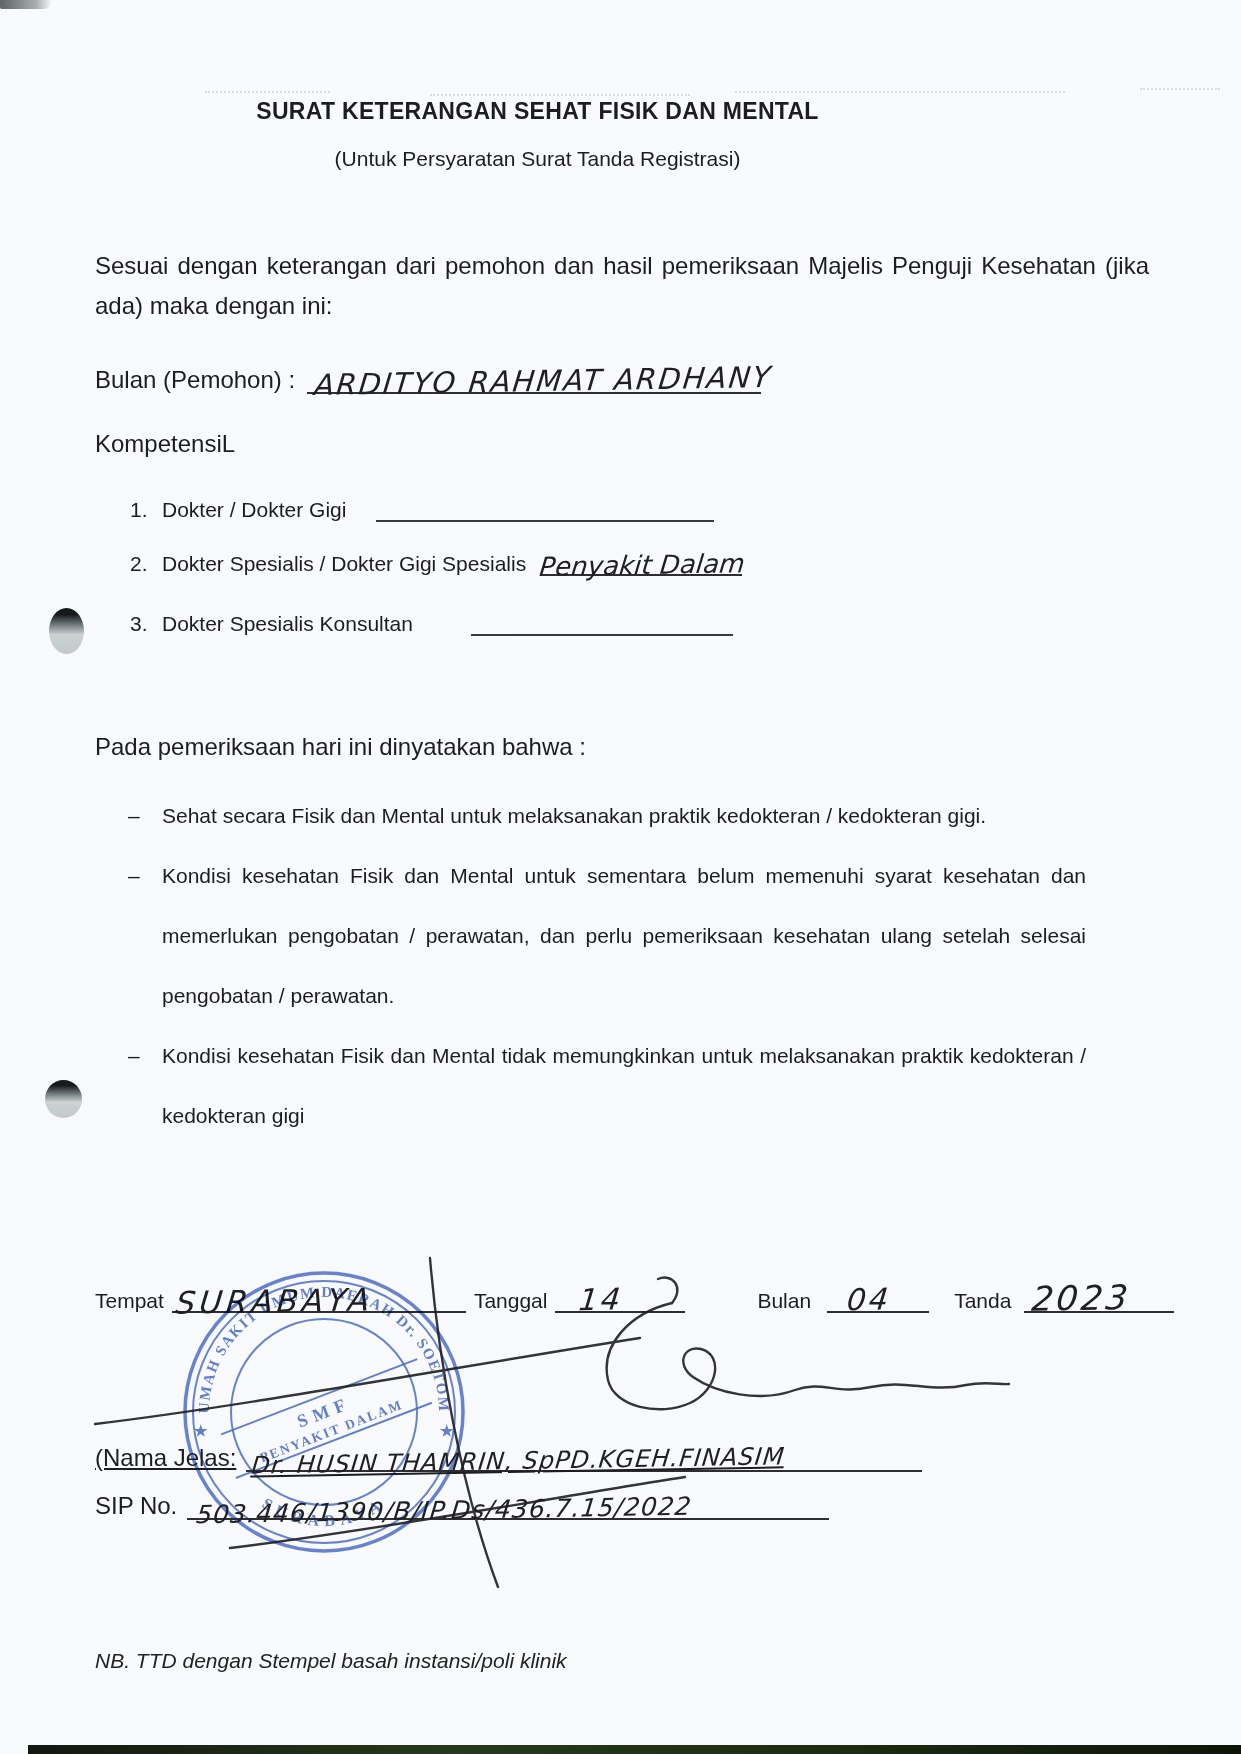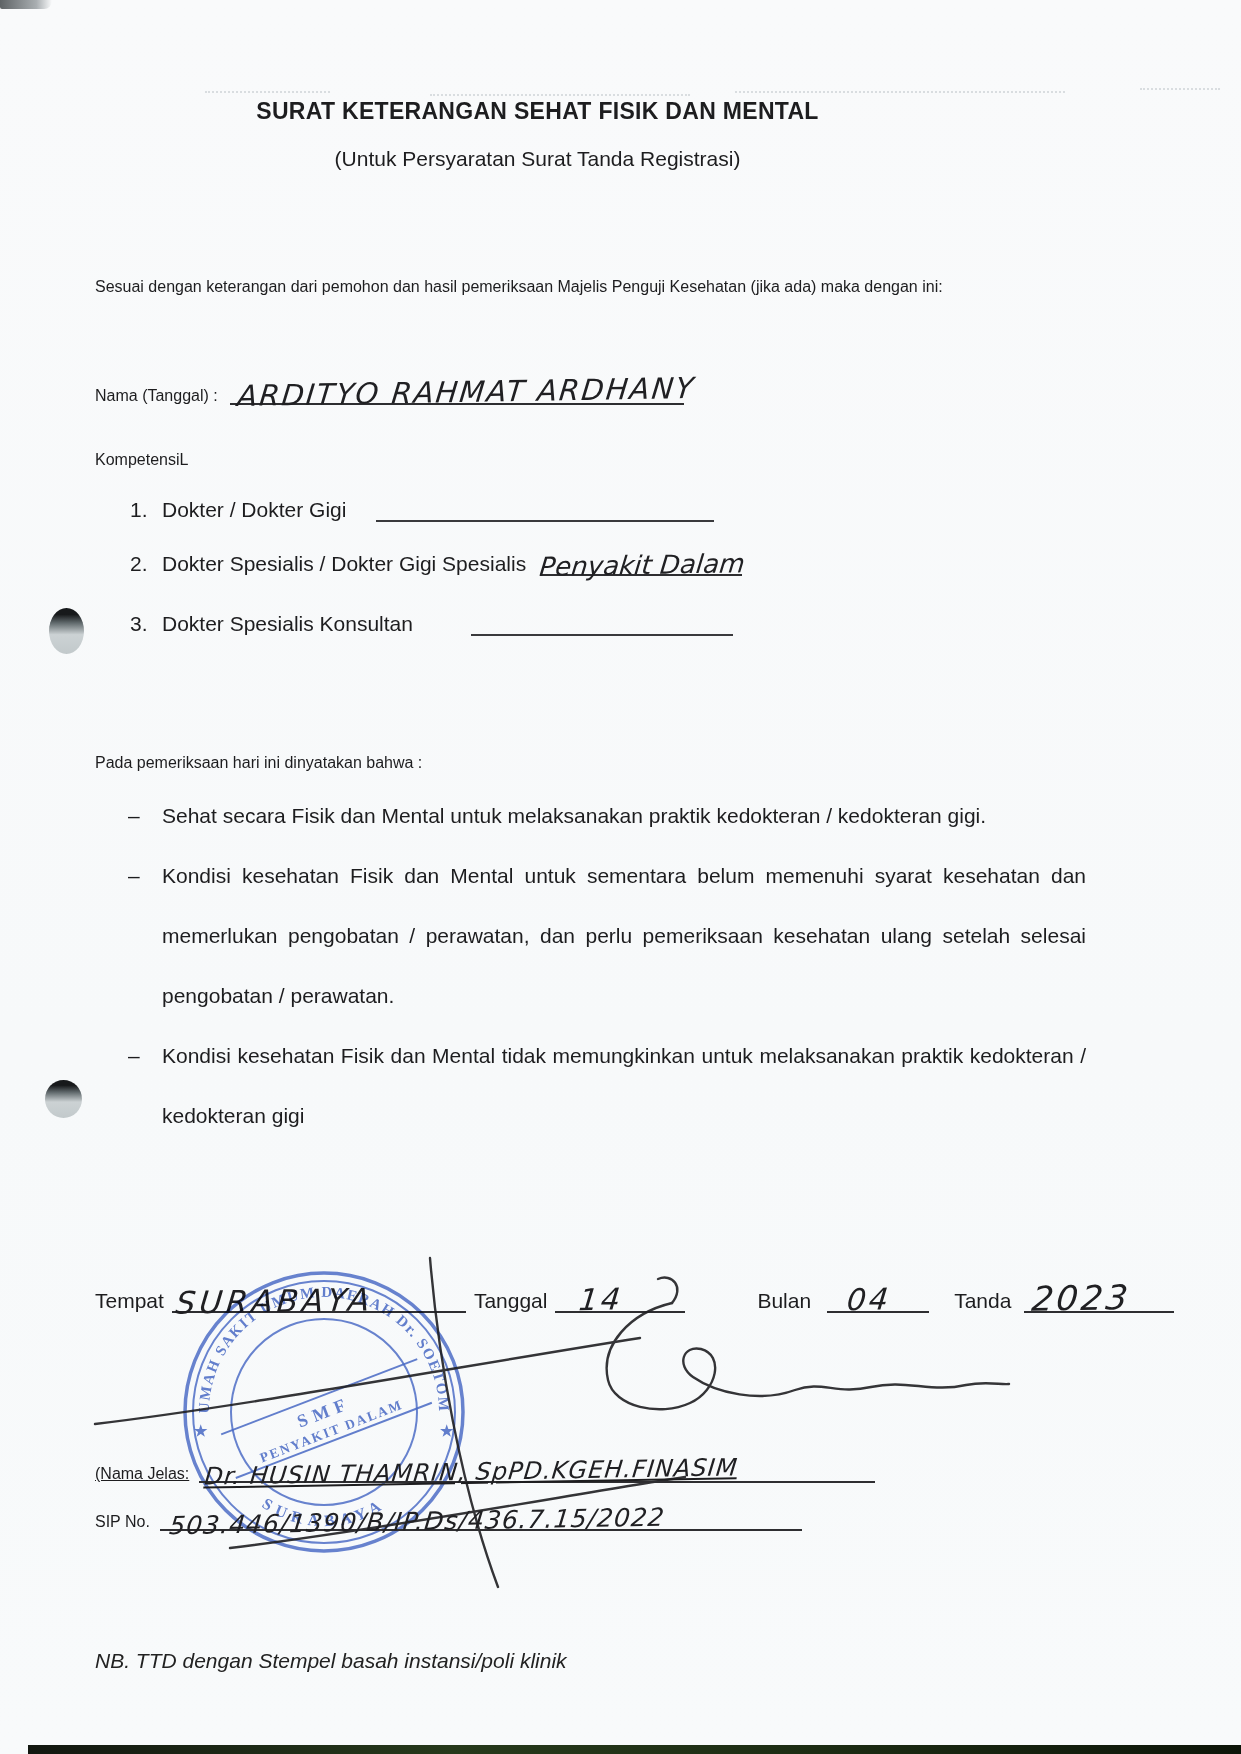--- a/index.html
+++ b/index.html
@@ -9,21 +9,21 @@
     margin:0 auto;
     background:linear-gradient(180deg,#f9fafb 0%,#f7f9fa 60%,#f8fafb 100%);
     font-family:"Liberation Sans",sans-serif;
     color:#1d1d1f;
     overflow:hidden;
   }
   .abs{position:absolute;}
   .center-block{left:0;width:1075px;text-align:center;}
   .doc-title{top:98px;font-size:23px;font-weight:bold;letter-spacing:.3px;}
   .doc-subtitle{top:147px;font-size:21px;}
-  .body-text{font-size:16px;margin-top:21px;}
+  .body-text{font-size:24px;}
   .intro{top:246px;left:95px;width:1054px;line-height:40px;text-align:justify;}
 
   .row{display:flex;align-items:flex-end;}
   .uline{border-bottom:2px solid #2e2e31;display:flex;align-items:flex-end;}
   .hw{
     font-family:"DejaVu Sans",sans-serif;
     font-style:italic;color:#202023;
     transform:skewX(-7deg) rotate(-1deg);
     white-space:nowrap;line-height:1;
   }
@@ -107,21 +107,21 @@
   <div class="abs scanline sl4"></div>
   <div class="abs hole hole1"></div>
   <div class="abs hole hole2"></div>
 
   <div class="abs center-block doc-title">SURAT KETERANGAN SEHAT FISIK DAN MENTAL</div>
   <div class="abs center-block doc-subtitle">(Untuk Persyaratan Surat Tanda Registrasi)</div>
 
   <div class="abs intro body-text">Sesuai dengan keterangan dari pemohon dan hasil pemeriksaan Majelis Penguji Kesehatan (jika ada) maka dengan ini:</div>
 
   <div class="abs row name-row">
-    <span class="body-text">Nama (Tanggal) :</span>
+    <span class="body-text">Bulan (Pemohon) :</span>
     <span class="uline name-line">
       <span class="hw">ARDITYO RAHMAT ARDHANY</span>
     </span>
   </div>
 
   <div class="abs body-text komp-head">KompetensiL</div>
 
   <div class="abs row k-item k1">
     <span class="num">1.</span>
     <span class="lbl">Dokter / Dokter Gigi</span>

